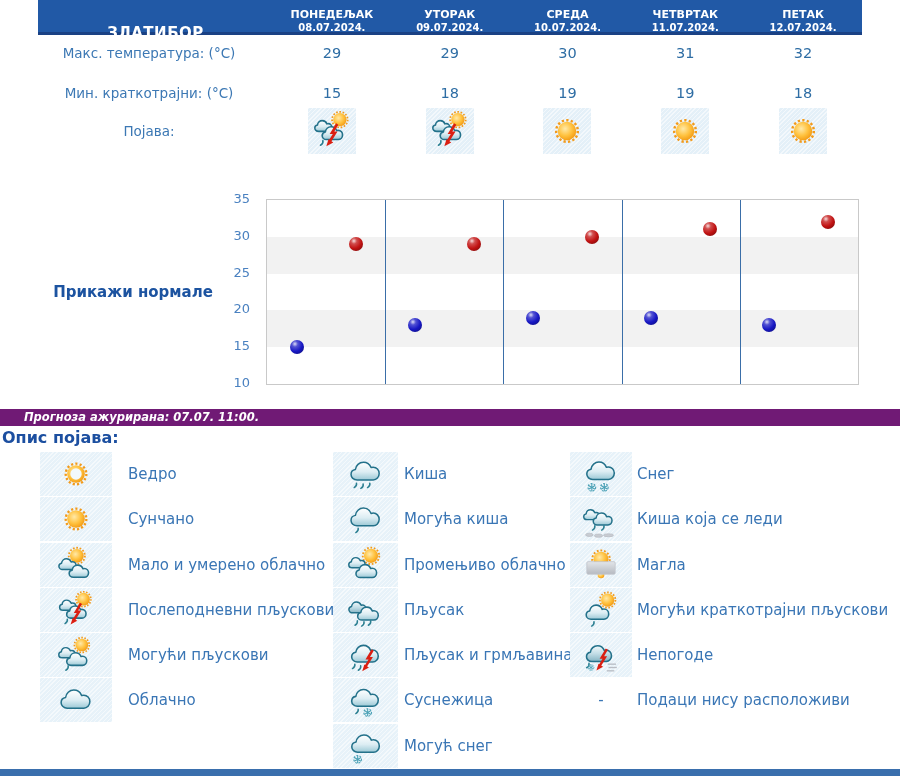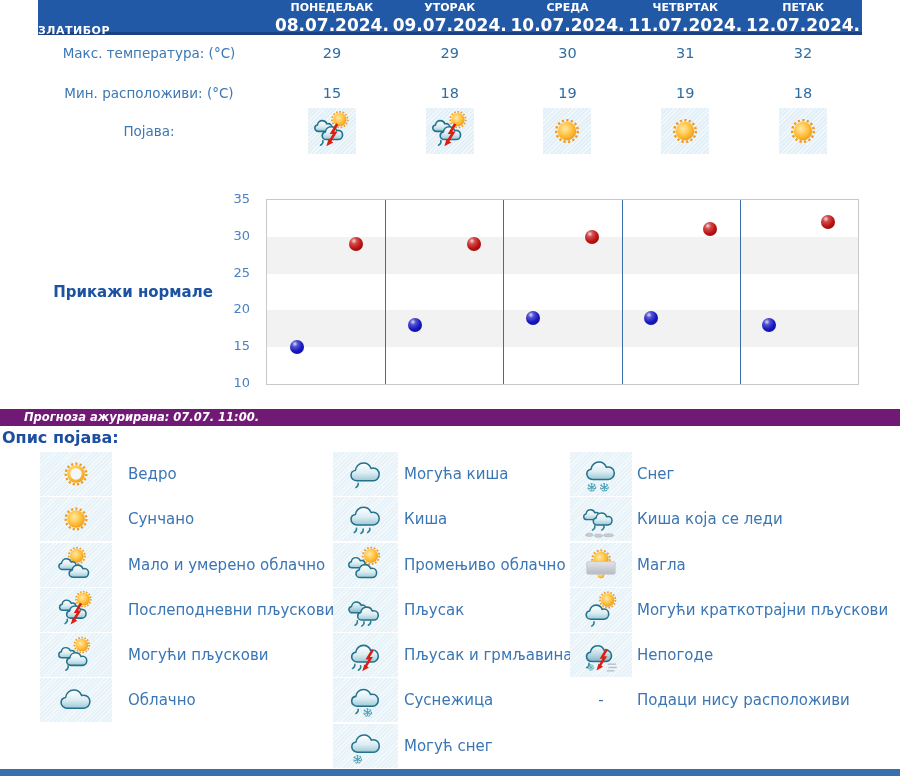--- a/index.html
+++ b/index.html
@@ -3,25 +3,25 @@
 <meta charset="utf-8">
 <style>
   html,body{margin:0;padding:0;background:#ffffff;}
   #page{position:relative;width:900px;height:776px;background:#ffffff;overflow:hidden;
         font-family:"DejaVu Sans","Liberation Sans",sans-serif;}
 
   
   #header-bar{position:absolute;left:38px;top:0;width:824px;height:35px;box-sizing:border-box;
     background:#2159a6;border-bottom:3px solid #1a4184;display:grid;
     grid-template-columns:235px repeat(5,1fr);align-items:center;}
-  .hloc{color:#ffffff;font-size:11px;font-weight:bold;text-align:left;letter-spacing:.5px;margin-top:24px;}
+  .hloc{color:#ffffff;font-size:15px;font-weight:bold;text-align:center;letter-spacing:.5px;margin-top:24px;}
   .hday{display:flex;flex-direction:column;align-items:center;justify-content:center;
     color:#ffffff;font-weight:bold;line-height:1.25;}
   .hday-name{font-size:11px;}
-  .hday-date{font-size:17px;}
+  .hday-date{font-size:10px;}
 
   
   .body-row{position:absolute;left:25px;width:837px;display:grid;
     grid-template-columns:248px repeat(5,1fr);align-items:center;}
   #max-row{top:42px;height:22px;}
   #min-row{top:82px;height:22px;}
   #phen-row{top:106px;height:50px;}
   .rlabel{color:#3c78b4;font-size:13.5px;text-align:center;}
   .tval{color:#2e6da4;font-size:14.5px;text-align:center;}
   .pcell{display:flex;justify-content:center;align-items:center;height:100%;}
@@ -331,21 +331,21 @@
   <div id="max-row" class="body-row">
     <div class="rlabel">Макс. температура: (°C)</div>
   <div class="tval">29</div>
       <div class="tval">29</div>
       <div class="tval">30</div>
       <div class="tval">31</div>
       <div class="tval">32</div>
     </div>
 
   <div id="min-row" class="body-row">
-    <div class="rlabel">Мин. расположиви: (°C)</div>
+    <div class="rlabel">Мин. краткотрајни: (°C)</div>
   <div class="tval">15</div>
       <div class="tval">18</div>
       <div class="tval">19</div>
       <div class="tval">19</div>
       <div class="tval">18</div>
     </div>
 
   <div id="phen-row" class="body-row">
     <div class="rlabel">Појава:</div>
   <div class="pcell">
@@ -466,32 +466,32 @@
               <use href="#sym-cloudy"></use>
             </svg>
           </div>
           <div class="llbl">Облачно</div>
         </div>
       </div>
       <div class="lcol lcol2">
         <div class="litem">
           <div class="ltile">
             <svg class="wicon" width="40" height="40" viewBox="0 0 48 48">
+              <use href="#sym-rain"></use>
+            </svg>
+          </div>
+          <div class="llbl">Киша</div>
+        </div>
+        <div class="litem">
+          <div class="ltile">
+            <svg class="wicon" width="40" height="40" viewBox="0 0 48 48">
               <use href="#sym-possible-rain"></use>
             </svg>
           </div>
           <div class="llbl">Могућа киша</div>
-        </div>
-        <div class="litem">
-          <div class="ltile">
-            <svg class="wicon" width="40" height="40" viewBox="0 0 48 48">
-              <use href="#sym-rain"></use>
-            </svg>
-          </div>
-          <div class="llbl">Киша</div>
         </div>
         <div class="litem">
           <div class="ltile">
             <svg class="wicon" width="40" height="40" viewBox="0 0 48 48">
               <use href="#sym-variable-cloudy"></use>
             </svg>
           </div>
           <div class="llbl">Промењиво облачно</div>
         </div>
         <div class="litem">

